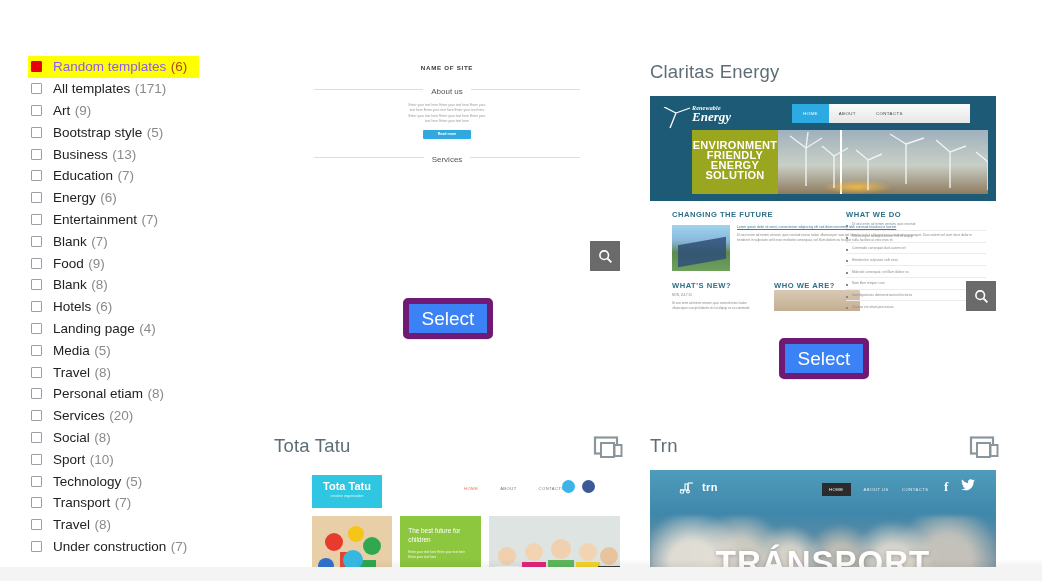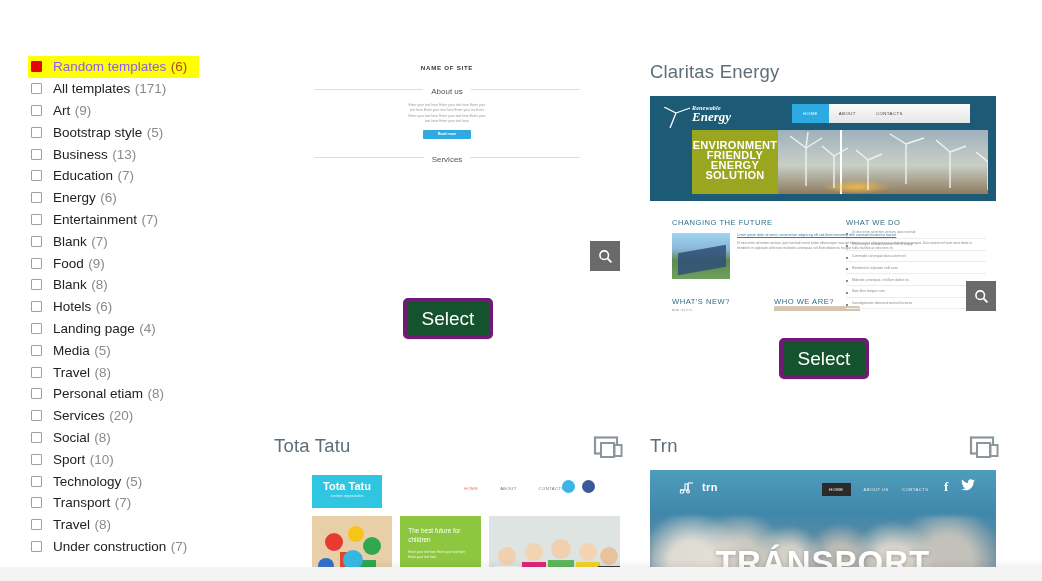--- a/index.html
+++ b/index.html
@@ -54,21 +54,21 @@
     overflow:hidden; background:#fff;
   }
   .preview.tall { height:125px; }
   .zoom-btn {
     position:absolute; right:0; bottom:0; width:30px; height:30px;
     background:#6a6a6a; display:flex; align-items:center; justify-content:center;
     z-index:40; cursor:pointer;
   }
   .select-btn {
     display:block; margin:27px auto 0; width:90px; height:41px;
-    background:#14532d; border:4px solid #701a75; border-radius:5px;
+    background:#3b82f6; border:6px solid #701a75; border-radius:5px;
     color:#fff; font-size:19px; font-weight:400; cursor:pointer;
     box-shadow: 0 1px 0 rgba(0,0,0,.08);
   }
 
   
   .bt { width:100%; height:100%; background:#fff; position:relative; font-family:"Liberation Sans",sans-serif; }
   .bt-name { text-align:center; font-size:6.2px; font-weight:bold; letter-spacing:.7px; color:#3a3a3a; padding-top:8px; }
   .bt-hero { position:relative; margin-top:6px; height:96px; background:#f2f2f2; overflow:hidden; }
   .bt-hero h2 { margin:0; position:absolute; left:0; right:0; top:22px; text-align:center; font-size:20px; color:#333; font-weight:bold; }
   .bt-hero .sub { position:absolute; left:50%; transform:translateX(-50%); top:48px; width:160px; text-align:center; font-size:3.6px; color:#9a9a9a; line-height:6px; }
@@ -85,21 +85,21 @@
   .re-logo .l1 { font-size:6px; font-style:italic; font-weight:bold; letter-spacing:.2px; }
   .re-logo .l2 { font-size:13px; font-style:italic; font-weight:bold; margin-top:-2px; }
   .re-nav { position:absolute; left:142px; top:8px; width:178px; height:19px; background:linear-gradient(#fbfbfb,#e6e6e6); display:flex; align-items:center; }
   .re-nav .it { font-size:4.4px; letter-spacing:.4px; color:#444; padding:0 10px; }
   .re-nav .it.on { background:#2eaae2; color:#fff; height:19px; line-height:19px; padding:0 11px; }
   .re-hero { position:absolute; left:42px; top:34px; right:8px; height:64px; background:linear-gradient(180deg,#9fb1bd 0%,#c9cfc6 55%,#8e7b5f 100%); overflow:hidden; }
   .re-hero .panel { position:absolute; left:0; top:0; width:86px; height:64px; background:#9aa520; color:#fff; font-size:11px; font-weight:bold; line-height:10px; text-align:center; padding-top:10px; letter-spacing:.3px; }
   .re-hero .sep { position:absolute; top:0; bottom:0; width:2px; background:#fff; left:148px; }
   .re-hero .glow { position:absolute; left:130px; bottom:0; width:70px; height:14px; background:radial-gradient(ellipse at center, rgba(255,190,60,.85), rgba(255,190,60,0) 70%); }
   .re-bot { position:absolute; left:0; right:0; top:105px; bottom:0; background:#fff; padding:9px 10px 0 22px; }
-  .re-h3 { font-size:7.6px; color:#2f6f88; letter-spacing:.5px; font-weight:400;margin-top:8px; }
+  .re-h3 { font-size:7.6px; color:#2f6f88; letter-spacing:.5px; font-weight:700; }
   .re-row { display:flex; margin-top:6px; }
   .re-img { width:58px; height:46px; background:linear-gradient(180deg,#9fd4ef 0%,#8ab7d9 35%,#5d8a50 60%,#6ea05c 100%); flex:0 0 auto; position:relative; overflow:hidden; }
   .re-img:after { content:''; position:absolute; left:6px; top:16px; width:48px; height:22px; background:#2f4f78; transform:skewY(-10deg); opacity:.85; }
   .re-text { margin-left:7px; flex:1; }
   .re-link { font-size:3.3px; color:#2f7fa8; text-decoration:underline; line-height:5px; }
   .re-p { font-size:3.3px; color:#888; line-height:5px; margin-top:3px; }
   .re-col2 { position:absolute; left:196px; top:9px; right:10px; }
   .re-li { font-size:3.3px; color:#8b8b8b; border-bottom:1px solid #ececec; padding:3.4px 0 3.4px 6px; position:relative; }
   .re-li:before { content:''; position:absolute; left:0; top:6px; width:2px; height:2px; background:#888; }
   .re-sub { display:flex; gap:24px; margin-top:10px; }

